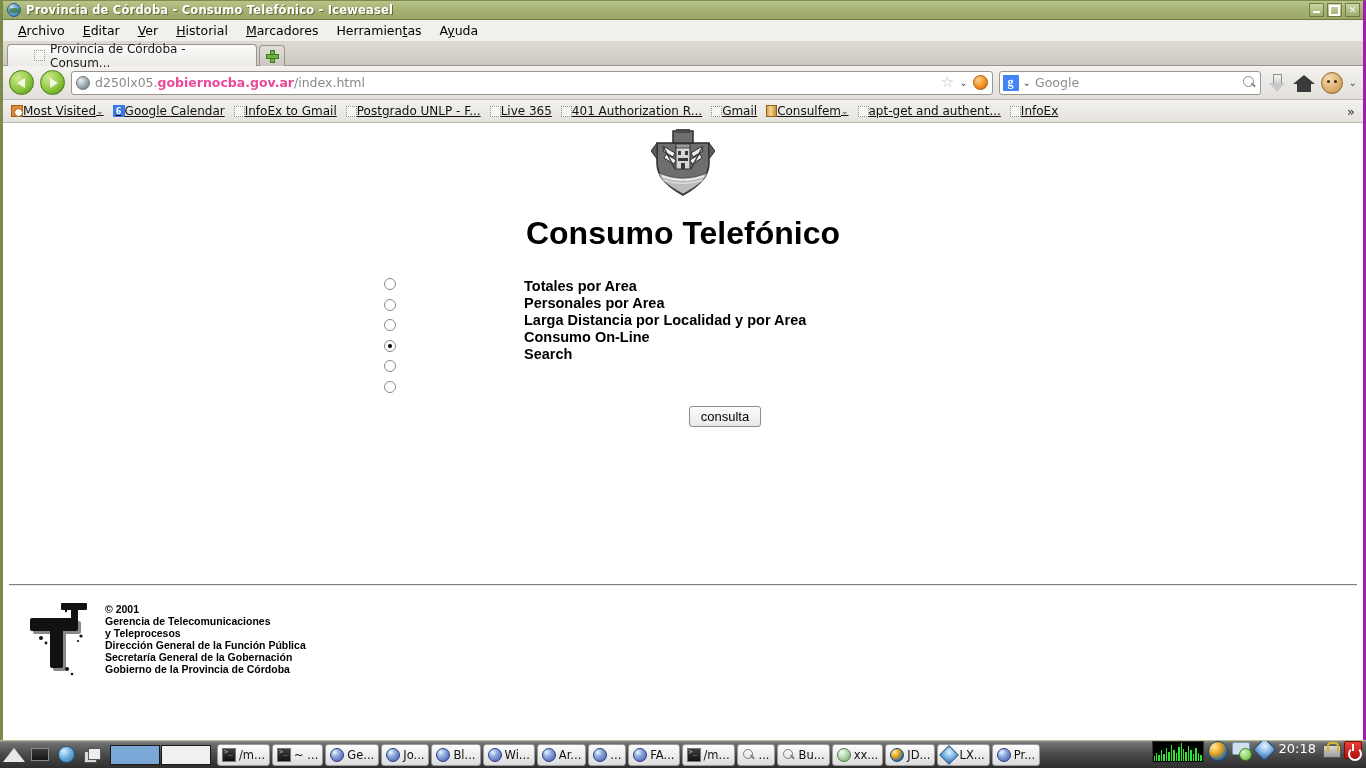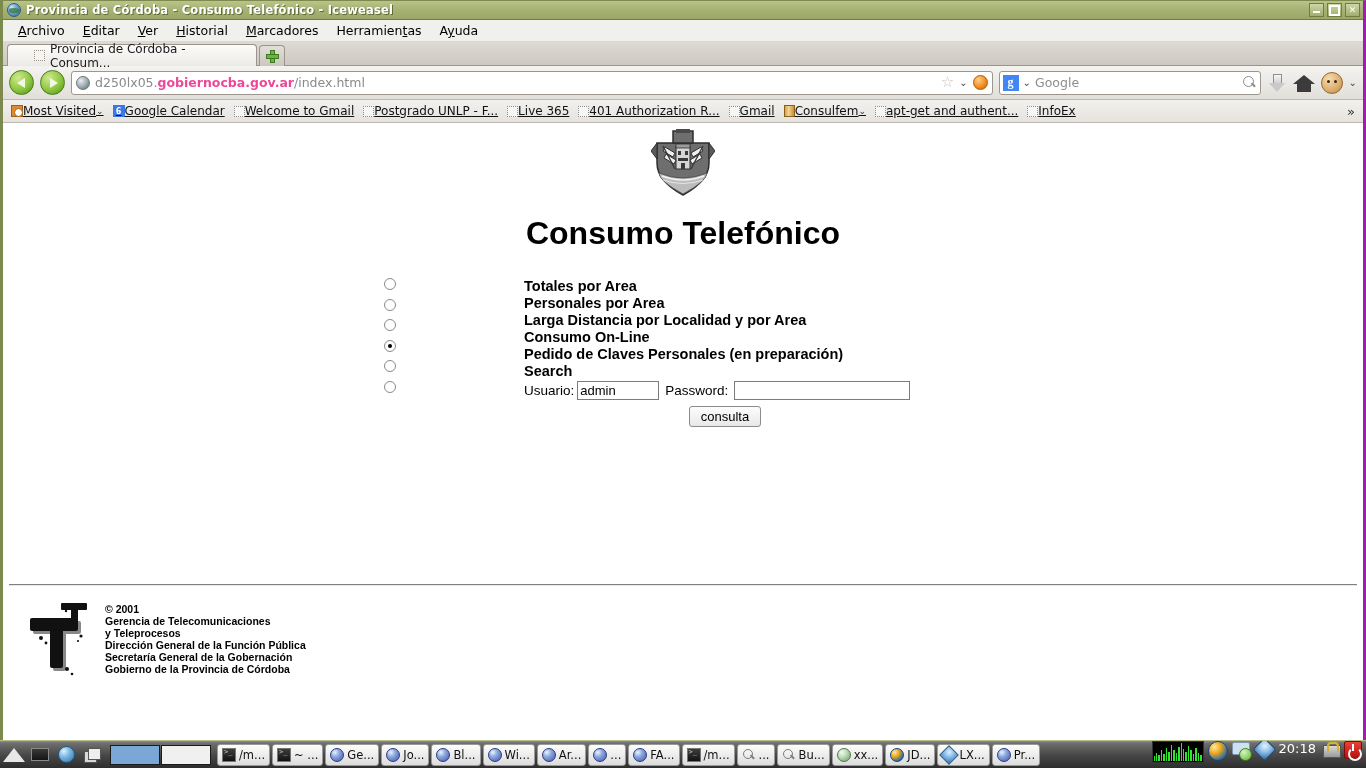--- a/index.html
+++ b/index.html
@@ -513,21 +513,21 @@
       <span class="bmico-orange"></span>
       <span>Most Visited</span>
       <span class="dd">⌄</span>
     </div>
     <div class="bm">
       <span class="bmico-cal">6</span>
       <span>Google Calendar</span>
     </div>
     <div class="bm">
       <span class="bmico-dotted"></span>
-      <span>Welcome to Gmail</span>
+      <span>InfoEx to Gmail</span>
     </div>
     <div class="bm">
       <span class="bmico-dotted"></span>
       <span>Postgrado UNLP - F...</span>
     </div>
     <div class="bm">
       <span class="bmico-dotted"></span>
       <span>Live 365</span>
     </div>
     <div class="bm">
@@ -603,30 +603,23 @@
         <div class="radio sel"></div>
         <div class="radio"></div>
         <div class="radio"></div>
       </div>
 
       <div id="opts-col">
         <div>Totales por Area</div>
         <div>Personales por Area</div>
         <div>Larga Distancia por Localidad y por Area</div>
         <div>Consumo On-Line</div>
-        <div>Pedido de Claves Personales (en preparación)</div>
         <div>Search</div>
       </div>
 
-      <div id="credrow">
-        <label>Usuario:</label>
-        <input id="usuario-input" class="txtin" type="text" value="admin" style="">
-        <label>Password:</label>
-        <input id="password-input" class="txtin" type="password" value="" style="">
-      </div>
 
       <div id="consulta-wrap">
         <button id="consulta-btn">consulta</button>
       </div>
     </div>
 
     <div id="hr"></div>
 
     <div id="footer">
       <div id="foot-logo">

